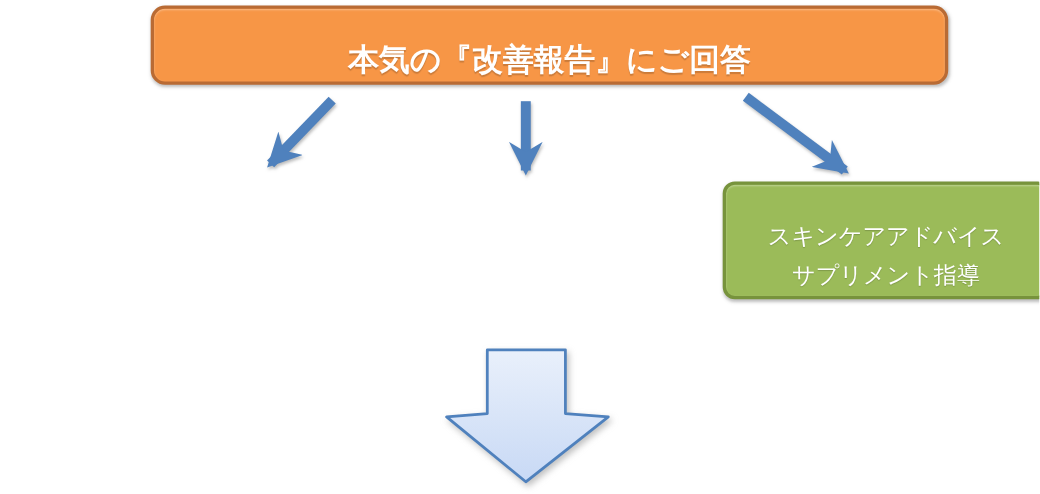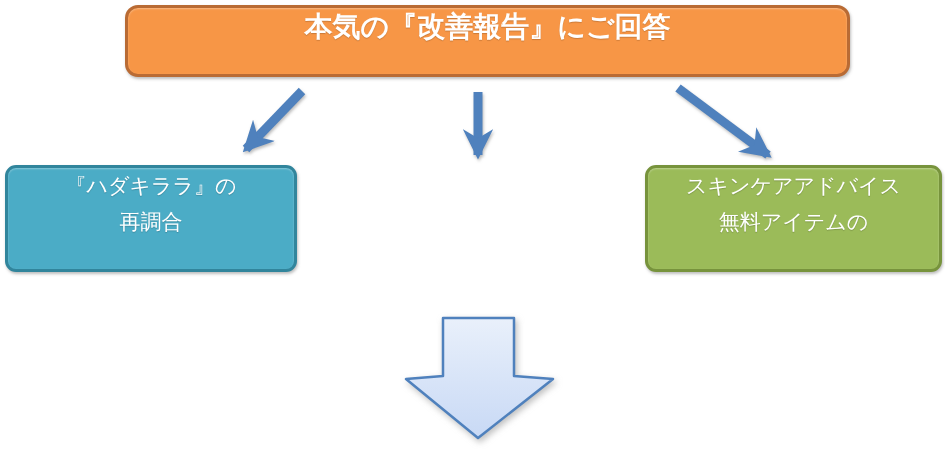--- a/index.html
+++ b/index.html
@@ -10,25 +10,26 @@
     background: #ffffff;
     overflow: hidden;
     font-family: "Liberation Sans", "DejaVu Sans", sans-serif;
   }
   .box {
     position: absolute;
     box-sizing: border-box;
     border: 3px solid;
     border-radius: 11px;
     display: flex;
-    align-items: flex-start;
+    align-items: flex-end;
     justify-content: center;
     color: #ffffff;
     text-align: center;
     box-shadow: 1px 2px 3px rgba(110,110,110,0.45), inset 0 1px 2px rgba(255,255,255,0.35);
+    margin-left: 12px;
   }
   .box-label {
     white-space: pre-line;
     text-shadow: 0 1px 1px rgba(0,0,0,0.18);
   }
   .top-box {
     left: 125px; top: 5px;
     width: 725px; height: 72px;
     border-radius: 13px;
     font-size: 28px;
@@ -80,24 +81,20 @@
       </linearGradient>
     </defs>
 
     <line x1="302" y1="91" x2="246" y2="149" marker-end="url(#ah)" class="connector-line" style="stroke: rgb(79, 129, 189);"></line>
     <line x1="478" y1="92" x2="478" y2="155" marker-end="url(#ah)" class="connector-line" style="stroke: rgb(79, 129, 189);"></line>
     <line x1="678" y1="88" x2="768" y2="155" marker-end="url(#ah)" class="connector-line" style="stroke: rgb(79, 129, 189);"></line>
 
     <polygon class="big-arrow" fill="url(#bigGrad)" points="443,318 514,318 514,376 553,379 478,438 406,379 443,376" style="stroke: rgb(79, 129, 189);"></polygon>
   </svg>
 
-  <div class="box branch-box branch-box-1" style="background-color: rgb(75, 172, 198); border-color: rgb(49, 133, 156);">
-    <span class="box-label">『ハダキララ』の
-再調合</span>
-  </div>
 
 
   <div class="box branch-box branch-box-3" style="background-color: rgb(155, 187, 89); border-color: rgb(119, 147, 60);">
     <span class="box-label">スキンケアアドバイス
-無料アイテムの</span>
+サプリメント指導</span>
   </div>
 
 </div>
 
 </body></html>

